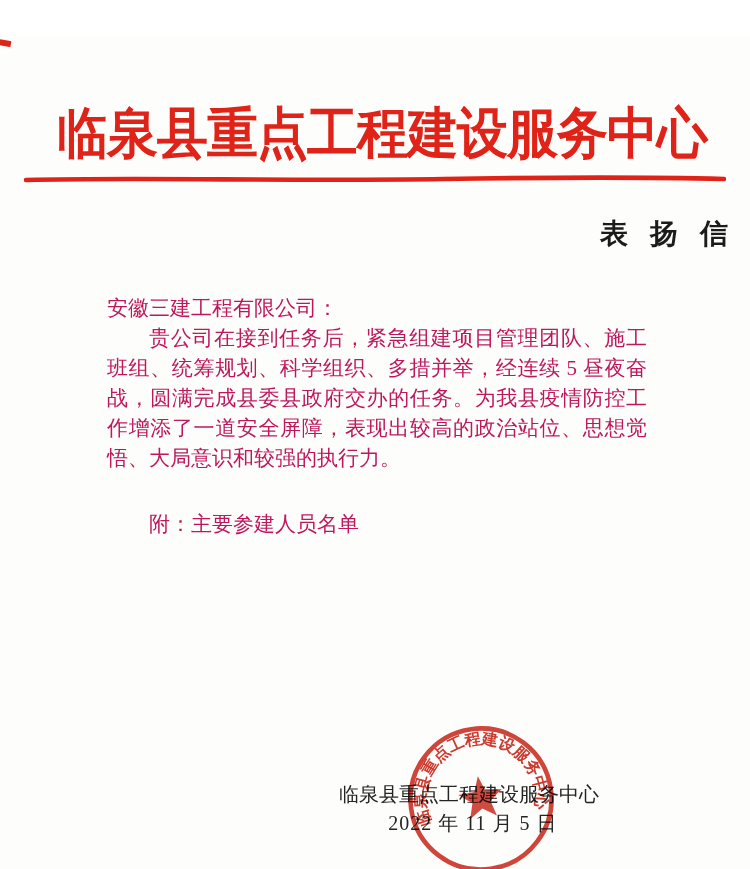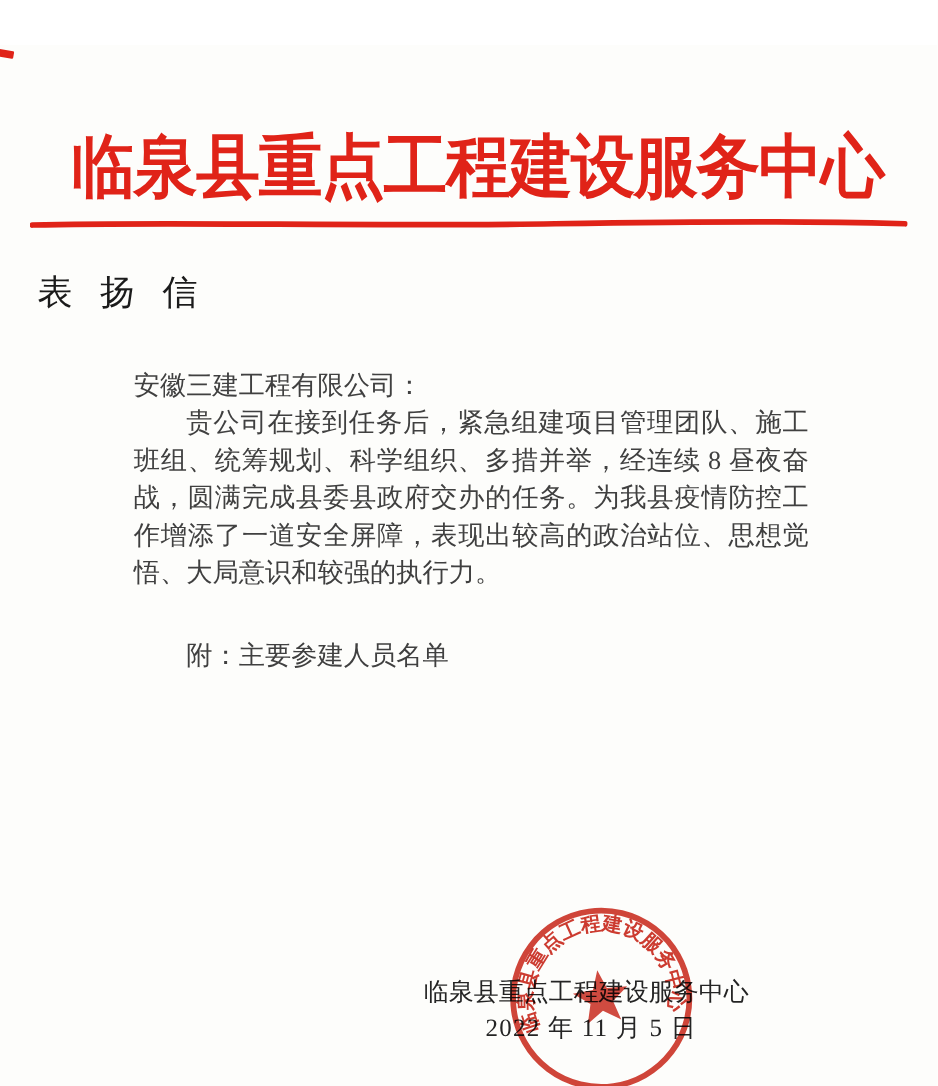--- a/index.html
+++ b/index.html
@@ -21,30 +21,30 @@
     color:#e02318;
     font-size:51px;font-weight:700;
     letter-spacing:-1px;
     transform:scaleY(1.08);
     white-space:nowrap;
     text-indent:14px;
   }
   .red-rule{position:absolute;left:24px;top:138px;}
   .doc-title{
     position:absolute;top:179px;left:0;right:0;
-    text-align:left;
+    text-align:right;
     color:#1b1b1b;
-    font-size:28px;font-weight:400;
+    font-size:28px;font-weight:700;
     letter-spacing:22px;
     text-indent:30px;
     white-space:nowrap;
   }
   .letter-body{
     position:absolute;top:257px;left:107px;width:540px;
-    color:#404040;
+    color:#be185d;
     font-size:21px;line-height:30px;
     text-align:justify;
   }
   .letter-body p{margin:0;text-indent:2em;}
   .letter-body .salutation{text-indent:0;}
   .letter-body .attachment{margin-top:36px;text-indent:2em;}
   .closing{
     position:absolute;top:744px;left:339px;width:268px;
     color:#242424;
     font-size:20px;line-height:29px;
@@ -68,21 +68,21 @@
   <div class="letterhead">临泉县重点工程建设服务中心</div>
 
   <svg class="red-rule" width="702" height="10" viewBox="0 0 702 10">
     <path d="M2,6 C120,3 260,7.5 420,5 S640,3.5 700,5" fill="none" stroke="#e02318" stroke-width="4.6" stroke-linecap="round"></path>
   </svg>
 
   <div class="doc-title">表扬信</div>
 
   <div class="letter-body">
     <p class="salutation">安徽三建工程有限公司：</p>
-    <p>贵公司在接到任务后，紧急组建项目管理团队、施工班组、统筹规划、科学组织、多措并举，经连续 8 昼夜奋战，圆满完成县委县政府交办的任务。为我县疫情防控工作增添了一道安全屏障，表现出较高的政治站位、思想觉悟、大局意识和较强的执行力。</p>
+    <p>贵公司在接到任务后，紧急组建项目管理团队、施工班组、统筹规划、科学组织、多措并举，经连续 5 昼夜奋战，圆满完成县委县政府交办的任务。为我县疫情防控工作增添了一道安全屏障，表现出较高的政治站位、思想觉悟、大局意识和较强的执行力。</p>
     <p class="attachment">附：主要参建人员名单</p>
   </div>
 
   <div class="closing">
     <div class="signer-line">临泉县重点工程建设服务中心</div>
     <div class="date-line">2022 年 11 月 5 日</div>
   </div>
 
   <svg class="seal" viewBox="0 0 150 150" width="150" height="150">
     <circle cx="75" cy="75" r="70.5" fill="none" stroke="#ca2a1e" stroke-width="4.6" stroke-opacity="0.95"></circle>

